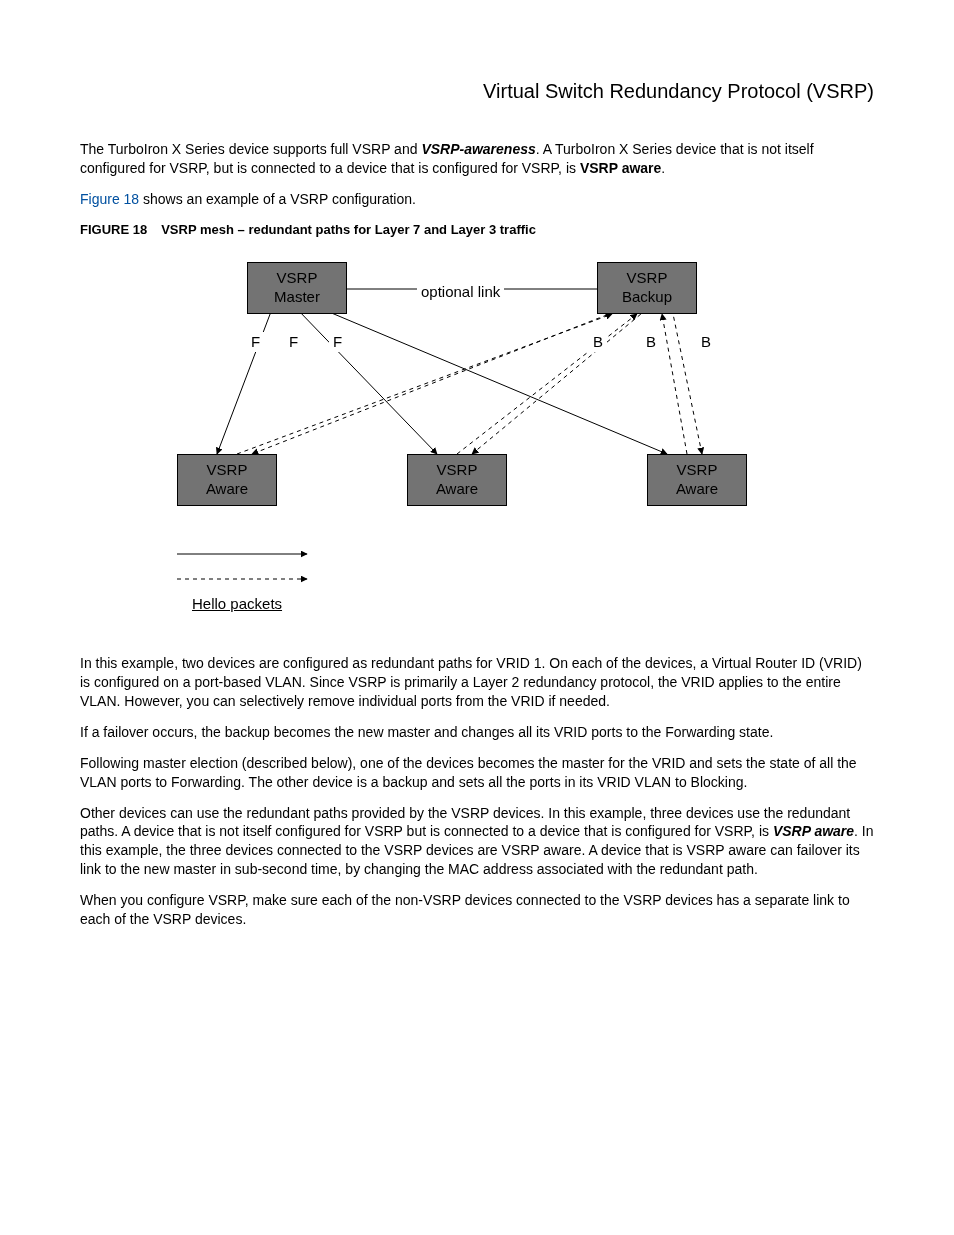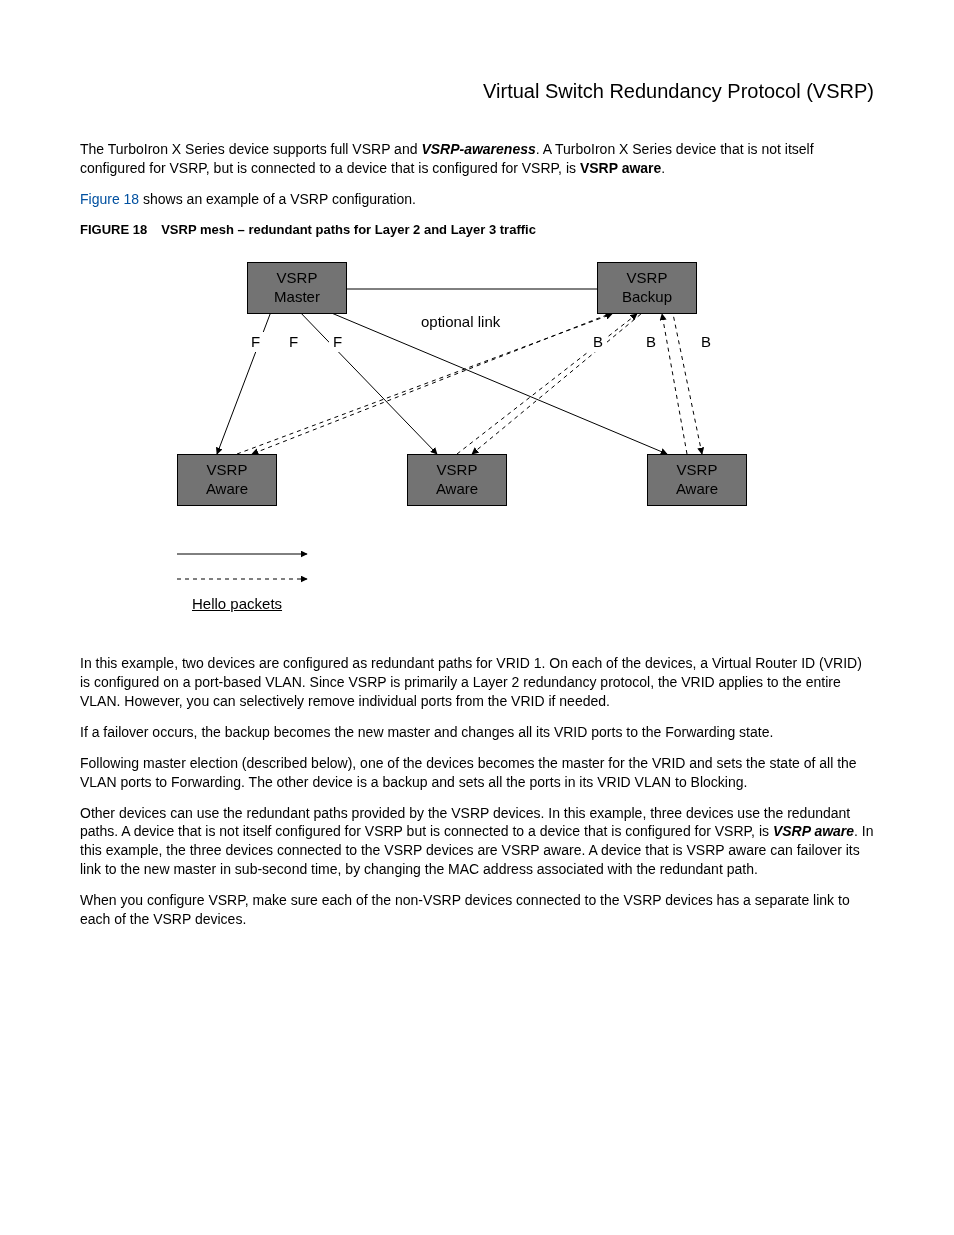--- a/index.html
+++ b/index.html
@@ -76,21 +76,21 @@
     <p>
       <span>The TurboIron X Series device supports full VSRP and </span><span class="bold ital">VSRP-awareness</span><span>. A TurboIron X Series device that is not itself configured for VSRP, but is connected to a device that is configured for VSRP, is </span><span class="bold">VSRP aware</span><span>.</span>
     </p>
 
 
     <p>
       <span class="link">Figure 18</span><span> shows an example of a VSRP configuration.</span>
     </p>
 
     <div class="figcaption">
-      <span class="fignum">FIGURE 18</span><span class="bold">VSRP mesh – redundant paths for Layer 2 and Layer 3 traffic</span>
+      <span class="fignum">FIGURE 18</span><span class="bold">VSRP mesh – redundant paths for Layer 7 and Layer 3 traffic</span>
     </div>
 
     <div class="diagram">
 
       <svg width="640" height="380" style="position:absolute;left:0;top:0">
         <defs>
           <marker id="ah" viewBox="0 0 10 10" refX="9" refY="5" markerWidth="7" markerHeight="7" orient="auto">
             <path d="M0,0 L10,5 L0,10 z" fill="#000"></path>
           </marker>
         </defs>
@@ -127,21 +127,21 @@
       </div>
       <div class="dbox" style="left:250px; top:200px; width:100px;">
         <span>VSRP</span><br>
         <span>Aware</span>
       </div>
       <div class="dbox" style="left:490px; top:200px; width:100px;">
         <span>VSRP</span><br>
         <span>Aware</span>
       </div>
 
-      <div class="dlabel" style="left:260px; top:28px;margin-top:30px;">optional link</div>
+      <div class="dlabel" style="left:260px; top:28px;">optional link</div>
 
       <div class="dlabel" style="left:90px;  top:78px;">F</div>
       <div class="dlabel" style="left:128px; top:78px;">F</div>
       <div class="dlabel" style="left:172px; top:78px;">F</div>
 
       <div class="dlabel" style="left:432px; top:78px;">B</div>
       <div class="dlabel" style="left:485px; top:78px;">B</div>
       <div class="dlabel" style="left:540px; top:78px;">B</div>
 
       <div class="legend" style="left:35px; top:340px;text-decoration:underline;">Hello packets</div>

